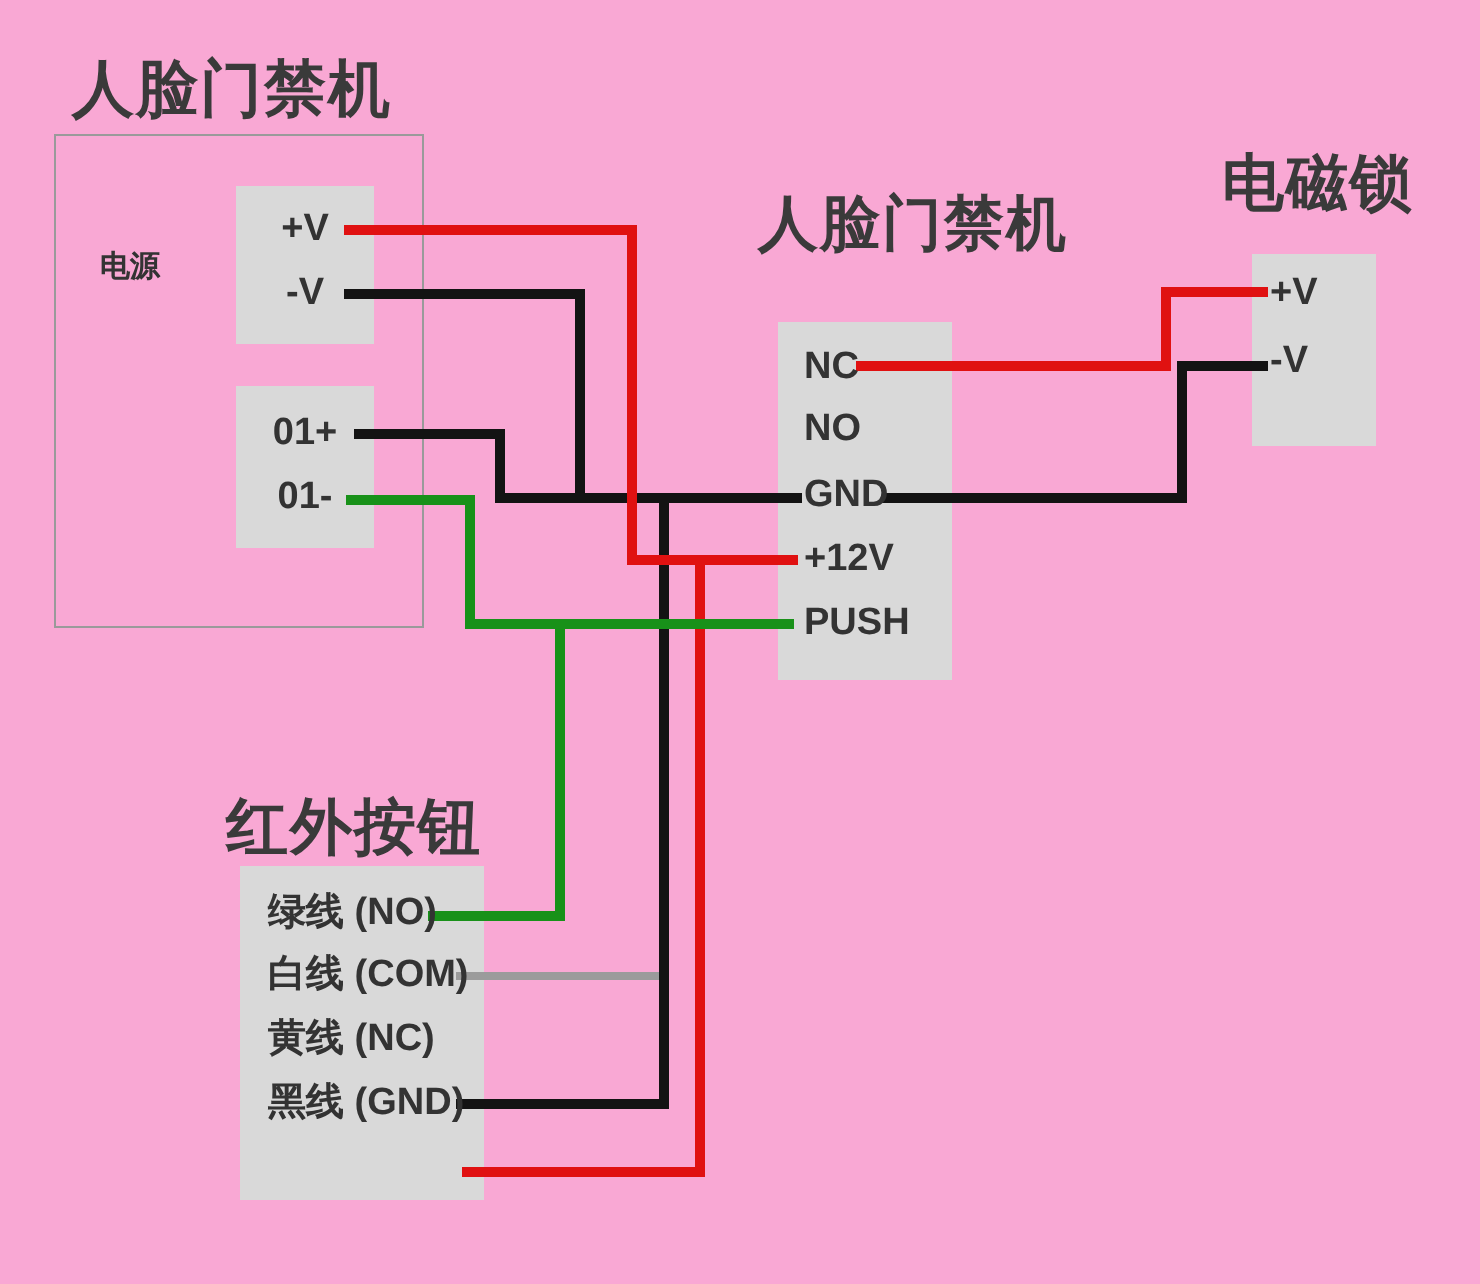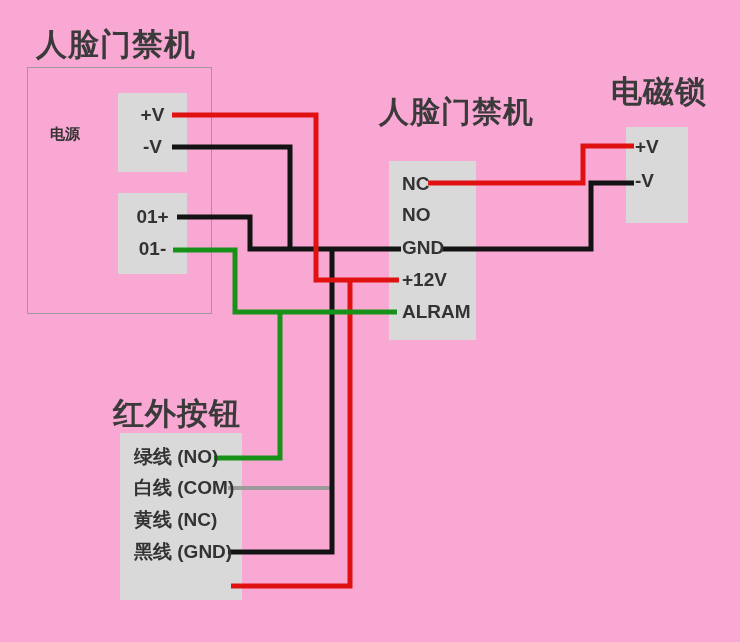--- a/index.html
+++ b/index.html
@@ -55,21 +55,21 @@
   <div class="port center" style="left:118px; top:238px; width:69px;">01-</div>
 
   <div class="title" style="left:379px; top:92px; font-size:30px;">人脸门禁机</div>
 
   <div class="block" style="left:389px; top:161px; width:87px; height:179px;"></div>
 
   <div class="port" style="left:402px; top:173px;text-align:center;">NC</div>
   <div class="port" style="left:402px; top:204px;">NO</div>
   <div class="port" style="left:402px; top:237px;">GND</div>
   <div class="port" style="left:402px; top:269px;">+12V</div>
-  <div class="port" style="left:402px; top:301px;">ALRAM</div>
+  <div class="port" style="left:402px; top:301px;">PUSH</div>
 
   <div class="title" style="left:611px; top:71px;">电磁锁</div>
 
   <div class="block" style="left:626px; top:127px; width:62px; height:96px;"></div>
 
   <div class="port" style="left:635px; top:136px;">+V</div>
   <div class="port" style="left:635px; top:170px;">-V</div>
 
   <div class="title" style="left:113px; top:393px;text-align:right;">红外按钮</div>
 

